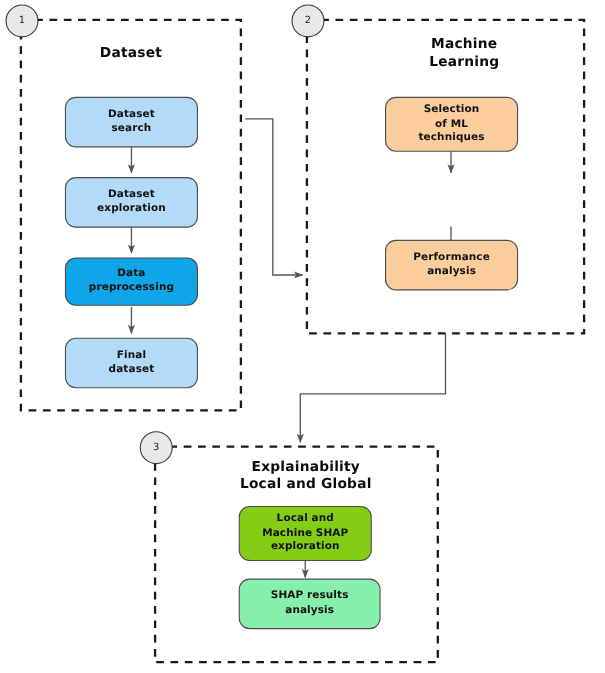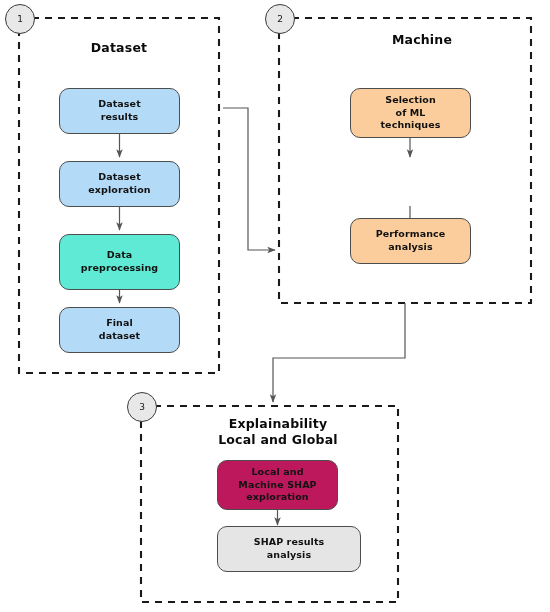--- a/index.html
+++ b/index.html
@@ -106,42 +106,43 @@
   <div class="badge" style="left:127px; top:392px;">
     <span>3</span>
   </div>
 
   <div class="group-title" style="left:39px; top:40px; width:160px;">
     <div>Dataset</div>
   </div>
 
   <div class="group-title" style="left:342px; top:32px; width:160px;">
     <div>Machine</div>
+    <div>Learning</div>
   </div>
 
   <div class="group-title" style="left:178px; top:416px; width:200px;">
     <div>Explainability</div>
     <div>Local and Global</div>
   </div>
 
   <div class="node" style="left:59px; top:88px; width:121px; height:46px; background:#b3daf7;">
     <div>
       <div>Dataset</div>
-      <div>results</div>
+      <div>search</div>
     </div>
   </div>
 
   <div class="node" style="left:59px; top:161px; width:121px; height:46px; background:#b3daf7;">
     <div>
       <div>Dataset</div>
       <div>exploration</div>
     </div>
   </div>
 
-  <div class="node" style="left:59px; top:234px; width:121px; height:56px; background:#5eead4;">
+  <div class="node" style="left:59px; top:234px; width:121px; height:44px; background:#0ea5e9;">
     <div>
       <div>Data</div>
       <div>preprocessing</div>
     </div>
   </div>
 
   <div class="node" style="left:350px; top:88px; width:121px; height:50px; background:#fbcd9c;">
     <div>
       <div>Selection</div>
       <div>of ML</div>
@@ -157,28 +158,28 @@
   </div>
 
 
   <div class="node" style="left:350px; top:218px; width:121px; height:46px; background:#fbcd9c;text-align:center;">
     <div>
       <div>Performance</div>
       <div>analysis</div>
     </div>
   </div>
 
-  <div class="node" style="left:217px; top:460px; width:121px; height:50px; background:#be185d;">
+  <div class="node" style="left:217px; top:460px; width:121px; height:50px; background:#84cc16;">
     <div>
       <div>Local and</div>
       <div>Machine SHAP</div>
       <div>exploration</div>
     </div>
   </div>
 
-  <div class="node" style="left:217px; top:526px; width:144px; height:46px; background:#e5e5e5;">
+  <div class="node" style="left:217px; top:526px; width:129px; height:46px; background:#86efac;">
     <div>
       <div>SHAP results</div>
       <div>analysis</div>
     </div>
   </div>
 
 </div>
 
 </body></html>

